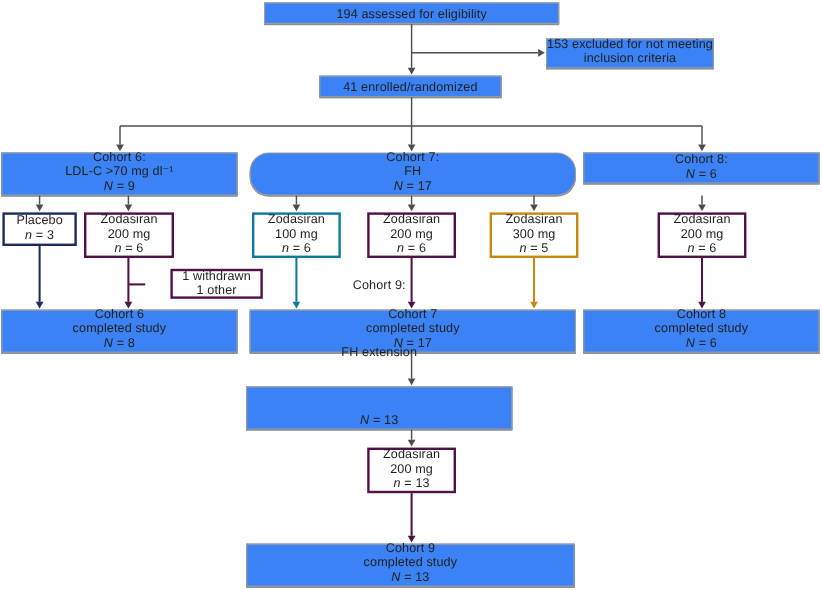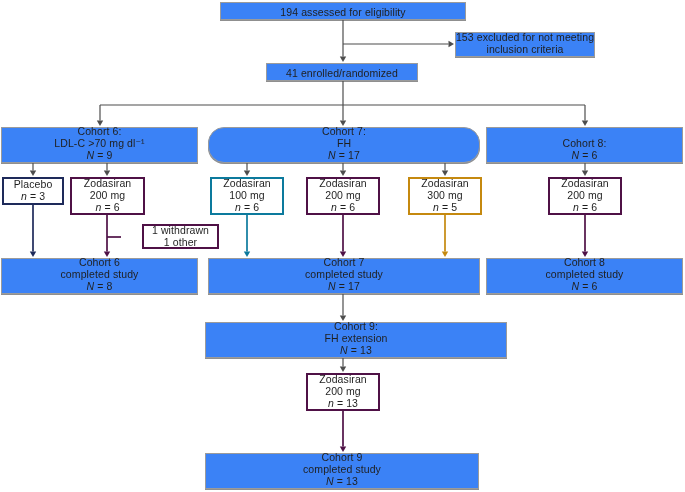--- a/index.html
+++ b/index.html
@@ -66,21 +66,21 @@
     <div class="node gray" style="left: 1px; top: 127px; width: 197px; height: 36px;">
       <div class="line">Cohort 6:</div>
       <div class="line">LDL-C &gt;70 mg dl⁻¹</div>
       <div class="line"><i>N</i><span> = 9</span></div>
     </div>
     <div class="node gray" style="left: 208px; top: 127px; width: 272px; height: 36px; border-radius: 16px;">
       <div class="line">Cohort 7:</div>
       <div class="line">FH</div>
       <div class="line"><i>N</i><span> = 17</span></div>
     </div>
-    <div class="node gray" style="left: 486px; top: 127px; width: 197px; height: 36px;">
+    <div class="node gray" style="left: 486px; top: 127px; width: 197px; height: 26px;">
       <div class="line">Cohort 8:</div>
       <div class="line"><i>N</i><span> = 6</span></div>
     </div>
     <div class="node colored" style="left: 2px; top: 177px; width: 62px; height: 28px; border-color: rgb(30, 42, 90);">
       <div class="line">Placebo</div>
       <div class="line"><i>n</i><span> = 3</span></div>
     </div>
     <div class="node colored" style="left: 70px; top: 177px; width: 75px; height: 38px; border-color: rgb(79, 17, 70);">
       <div class="line">Zodasiran</div>
       <div class="line">200 mg</div>
@@ -118,21 +118,21 @@
     <div class="node gray" style="left: 208px; top: 258px; width: 272px; height: 36px;">
       <div class="line">Cohort 7</div>
       <div class="line">completed study</div>
       <div class="line"><i>N</i><span> = 17</span></div>
     </div>
     <div class="node gray" style="left: 486px; top: 258px; width: 197px; height: 36px;">
       <div class="line">Cohort 8</div>
       <div class="line">completed study</div>
       <div class="line"><i>N</i><span> = 6</span></div>
     </div>
-    <div class="node gray" style="left: 205px; top: 322px; width: 302px; height: 36px;">
+    <div class="node gray" style="left: 205px; top: 322px; width: 222px; height: 36px; gap: 44px;">
       <div class="line">Cohort 9:</div>
       <div class="line">FH extension</div>
       <div class="line"><i>N</i><span> = 13</span></div>
     </div>
     <div class="node colored" style="left: 306px; top: 373px; width: 74px; height: 38px; border-color: rgb(79, 17, 70);">
       <div class="line">Zodasiran</div>
       <div class="line">200 mg</div>
       <div class="line"><i>n</i><span> = 13</span></div>
     </div>
     <div class="node gray" style="left: 205px; top: 453px; width: 274px; height: 36px;">

